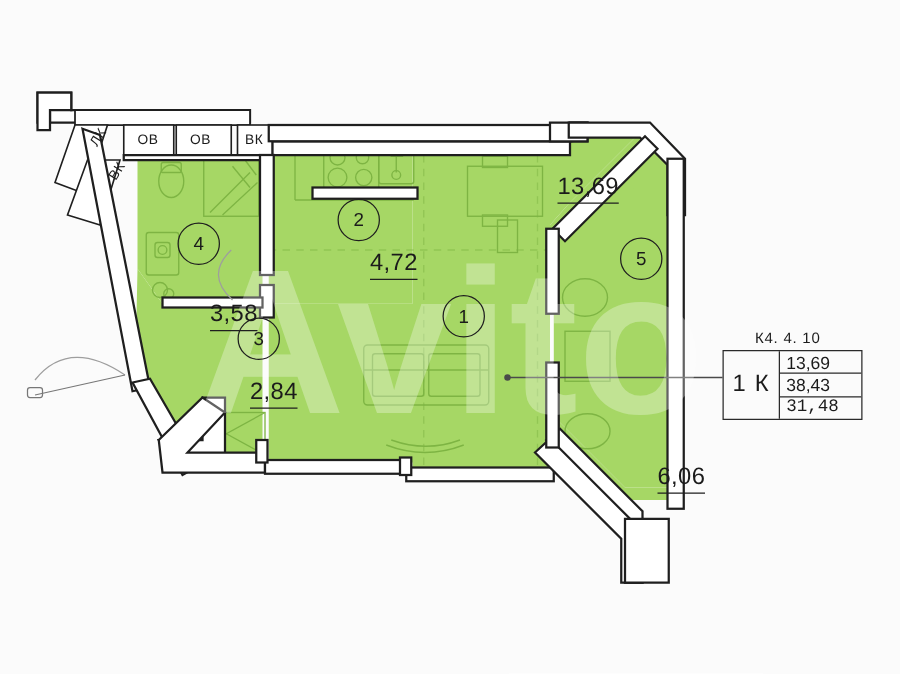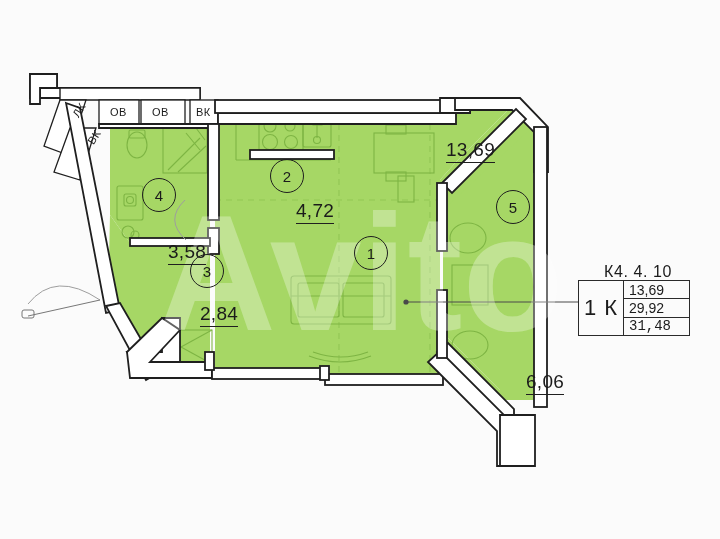--- a/index.html
+++ b/index.html
@@ -67,21 +67,21 @@
     border: 1.3px solid #2a2a2a;
     box-sizing: border-box;
     display: flex;
   }
   #spec-type {
     width: 44px;
     border-right: 1.3px solid #2a2a2a;
     display: flex;
     align-items: center;
     justify-content: center;
-    font-size: 22px;
+    font-size: 19px;
     color: #1b1b1b;
     letter-spacing: 1px;
   }
   #spec-values {
     flex: 1;
     display: flex;
     flex-direction: column;
   }
   .spec-cell {
     flex: 1;
@@ -91,21 +91,21 @@
     padding-left: 5px;
     font-size: 14px;
     color: #1b1b1b;
     box-sizing: border-box;
   }
   .spec-cell:last-child { border-bottom: none; font-family: Liberation Mono, monospace; }
   #spec-header {
     position: absolute;
     left: 604px;
     top: 263px;
-    font-size: 16px;
+    font-size: 12px;
     color: #1b1b1b;
     letter-spacing: 0.6px;
   }
   
   #watermark {
     position: absolute;
     left: 0; top: 0;
     width: 720px; height: 539px;
     pointer-events: none;
   }
@@ -323,18 +323,18 @@
   <div class="shaft-label rot" style="left:85px; top:140px;">ВК</div>
   <div class="shaft-label" style="left:110px; top:106px;">ОВ</div>
   <div class="shaft-label" style="left:152px; top:106px;">ОВ</div>
   <div class="shaft-label" style="left:196px; top:106px;">ВК</div>
 
   <div id="spec-header">К4. 4. 10</div>
   <div id="spec-table">
     <div id="spec-type">1 К</div>
     <div id="spec-values">
       <div class="spec-cell">13,69</div>
-      <div class="spec-cell">29,92</div>
+      <div class="spec-cell">38,43</div>
       <div class="spec-cell">31,48</div>
     </div>
   </div>
 
 </div>
 
 </body></html>

